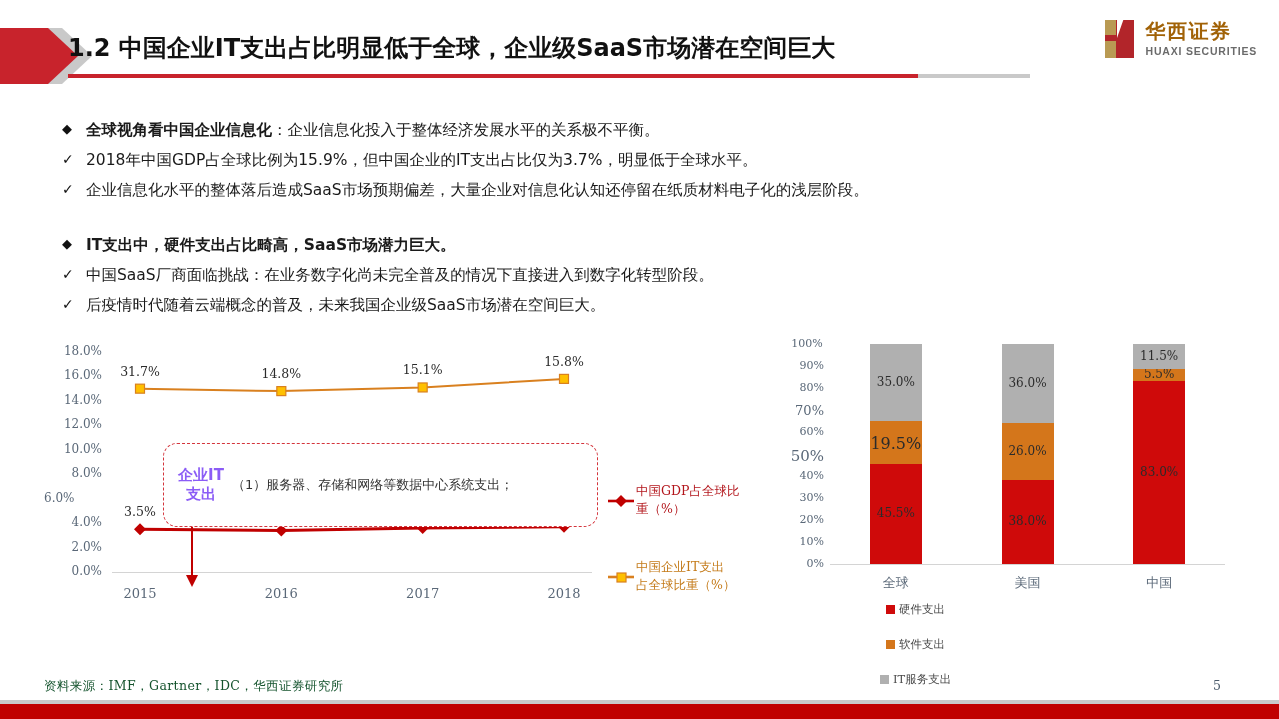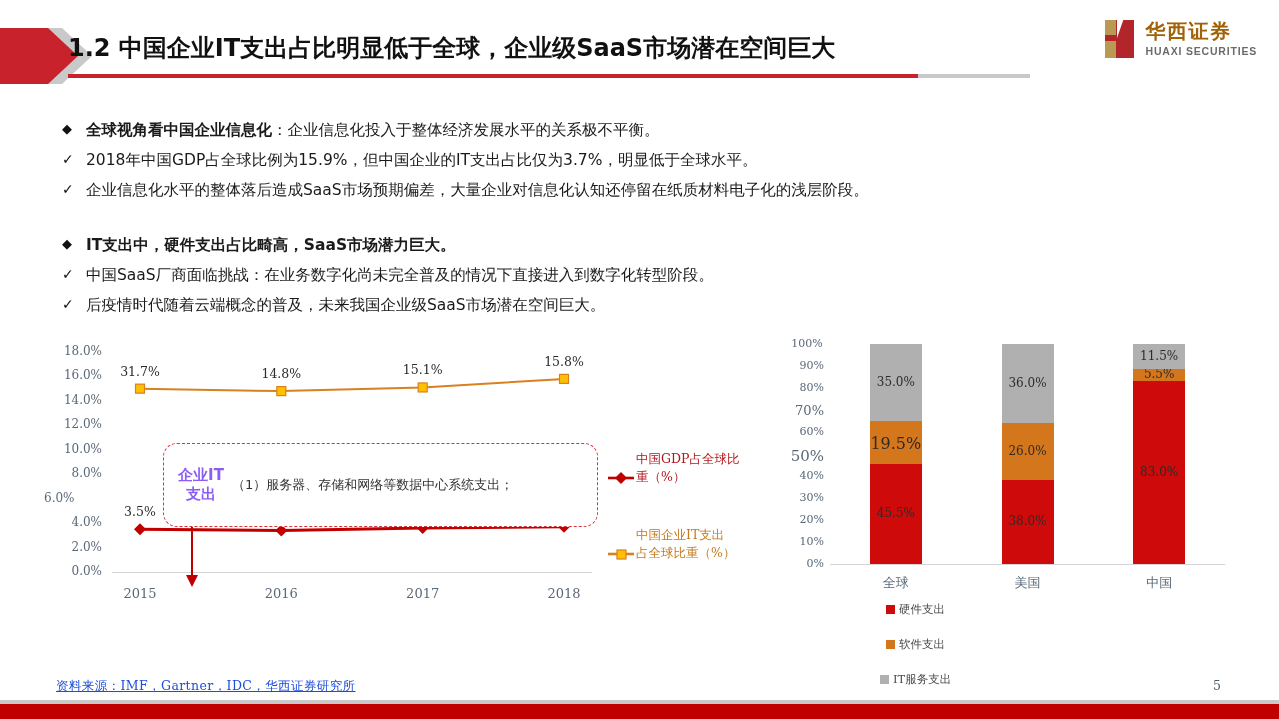--- a/index.html
+++ b/index.html
@@ -116,21 +116,21 @@
   .dlabel {
     position: absolute;
     font-size: 12.5px;
     color: #2b2b2b;
     font-family: "DejaVu Serif", serif;
     white-space: nowrap;
     text-align: center;
   }
 
   
-  .legend-entry { position: absolute; display: flex; align-items: flex-end; }
+  .legend-entry { position: absolute; display: flex; align-items: center; margin-top: 32px; }
   .legend-text {
     font-size: 12.5px; color: #b3161c; line-height: 1.45;
     font-family: "DejaVu Serif", serif; width: 110px;
   }
   .legend-text.orange { color: #c47a18; }
 
   
   #callout {
     position: absolute;
     border: 1.6px dashed #d4343c;
@@ -157,25 +157,24 @@
     position: absolute;
     display: flex; align-items: center; gap: 20px;
     font-size: 11.5px; color: #4a4a4a;
     font-family: "DejaVu Serif", serif;
   }
   #bar-legend .li { display: flex; align-items: center; gap: 4px; }
   #bar-legend .sw { width: 9px; height: 9px; display: inline-block; }
 
   
   #source-text {
-    position: absolute; left: 56px; top: 678px;
-    font-size: 12.5px; color: #1d4ed8;
+    position: absolute; left: 44px; top: 678px;
+    font-size: 12.5px; color: #14532d;
     font-family: "DejaVu Serif", serif; letter-spacing: 0.4px;
     white-space: nowrap;
-    text-decoration: underline;
   }
   #page-number {
     position: absolute; right: 58px; top: 678px;
     font-size: 12.5px; color: #4a5a6a;
     font-family: "DejaVu Serif", serif;
   }
   #footer-gray { position: absolute; left:0; top: 700px; width: 1279px; height: 4px; background: #c9c9c9; }
   #footer-red  { position: absolute; left:0; top: 704px; width: 1279px; height: 15px; background: #c00000; }
 
   .bar-seg { position: absolute; }

